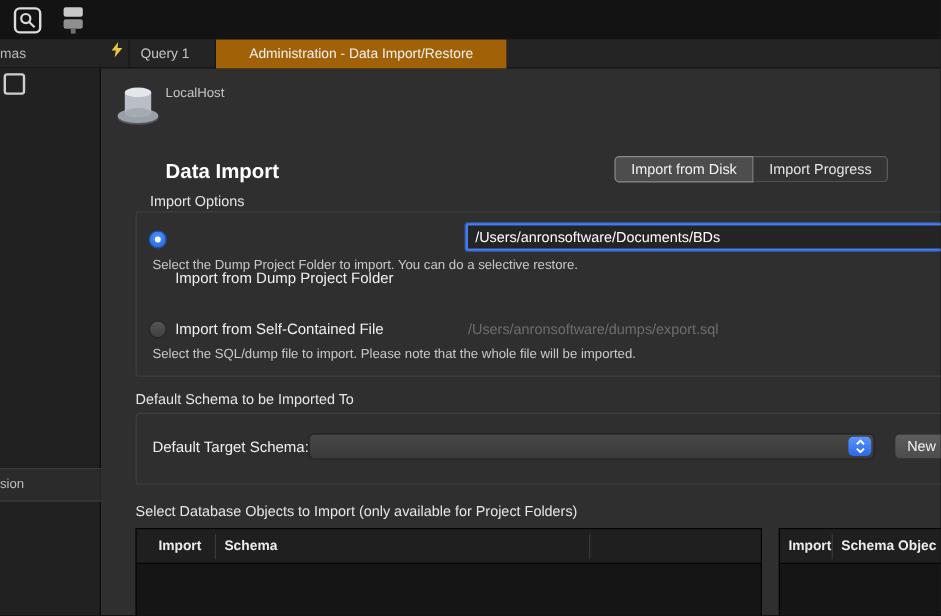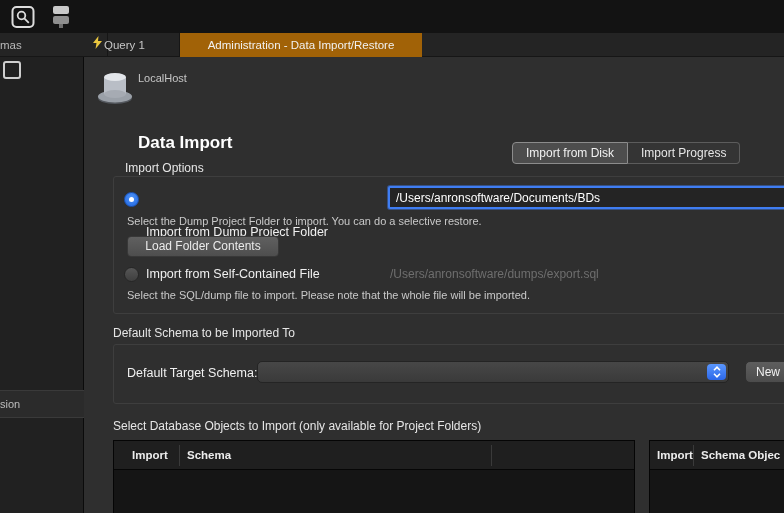--- a/index.html
+++ b/index.html
@@ -10,37 +10,37 @@
   
   .titlebar{left:0;top:0;width:784px;height:33px;background:#131313;}
   .tb-icon{top:4px;width:26px;height:26px;}
   .tb-icon1{left:10px;}
   .tb-icon2{left:48px;}
 
   
   .tabbar{left:0;top:33px;width:784px;height:24px;background:#242424;border-bottom:1px solid #161616;box-sizing:border-box;}
   .tab{position:absolute;top:0;height:24px;line-height:24px;font-size:11.5px;color:#c6c6c6;box-sizing:border-box;cursor:default;}
   .tab-partial{left:0;width:108px;border-right:1px solid #161616;color:#b9b9b9;}
-  .tab-query{left:84px;width:96px;border-right:1px solid #161616;display:flex;align-items:center;gap:2px;padding-left:9px;}
+  .tab-query{left:84px;width:96px;border-right:1px solid #161616;display:flex;align-items:center;gap:15px;padding-left:9px;}
   .tab-admin{left:180px;width:242px;background:#a16207;color:#f1f1f1;text-align:center;}
 
   
   .sidebar{left:0;top:57px;width:84px;height:456px;background:#212121;border-right:1px solid #0b0b0b;box-sizing:border-box;}
   .sb-icon{left:3px;top:61px;width:18px;height:18px;border:2px solid #cfcfcf;border-radius:3px;box-sizing:border-box;}
   .sb-section{left:0;top:390px;width:84px;height:28px;background:#2b2b2b;border-top:1px solid #3a3a3a;
               border-bottom:1px solid #3a3a3a;box-sizing:border-box;line-height:26px;font-size:11px;color:#bdbdbd;}
 
   
   .hdr-icon{left:96px;top:68px;width:38px;height:38px;}
   .hdr-host{left:138px;top:72px;font-size:11px;color:#c6c6c6;}
   .hdr-title{left:138px;top:85px;font-size:17px;font-weight:bold;color:#ffffff;margin-top:48px;}
 
   
   .toggle{left:512px;top:130px;display:flex;}
-  .tg-btn{height:20px;line-height:20px;font-size:12px;padding:0 13px;cursor:default;margin-top:12px;}
+  .tg-btn{height:20px;line-height:20px;font-size:12px;padding:0 13px;cursor:default;}
   .tg-disk{background:#4d4d4d;border:1px solid #8c8c8c;border-radius:4px 0 0 4px;color:#f2f2f2;}
   .tg-prog{background:#343434;border:1px solid #5c5c5c;border-left:none;border-radius:0 4px 4px 0;color:#e6e6e6;}
 
   
   .frame{border:1px solid #3e3e3e;border-radius:3px;}
   .frame1{left:113px;top:176px;width:700px;height:136px;}
   .frame2{left:113px;top:344px;width:700px;height:58px;}
   .sec-label{font-size:12px;color:#e6e6e6;}
   .sec1{left:125px;top:161px;}
   .sec2{left:113px;top:326px;}
@@ -143,21 +143,20 @@
     <div class="tg-btn tg-prog">Import Progress</div>
   </div>
 
   <div class="abs sec-label sec1">Import Options</div>
   <div class="abs frame frame1"></div>
 
   <div class="abs radio radio-on"></div>
   <div class="abs radio-lbl lbl-folder">Import from Dump Project Folder</div>
   <input class="abs path-input" type="text" value="/Users/anronsoftware/Documents/BDs" style="">
   <div class="abs help help1">Select the Dump Project Folder to import. You can do a selective restore.</div>
-  <div class="abs load-btn">Load Folder Contents</div>
 
   <div class="abs radio radio-off"></div>
   <div class="abs radio-lbl lbl-file">Import from Self-Contained File</div>
   <div class="abs file-path">/Users/anronsoftware/dumps/export.sql</div>
   <div class="abs help help2">Select the SQL/dump file to import. Please note that the whole file will be imported.</div>
 
   <div class="abs sec-label sec2">Default Schema to be Imported To</div>
   <div class="abs frame frame2"></div>
   <div class="abs dts-label">Default Target Schema:</div>
   <div class="abs dts-select">

